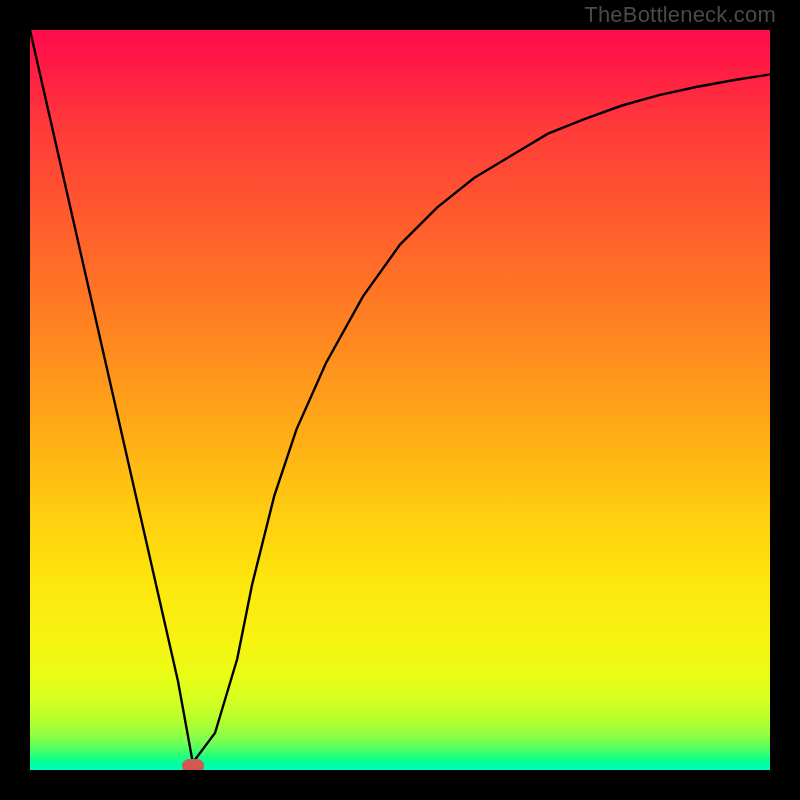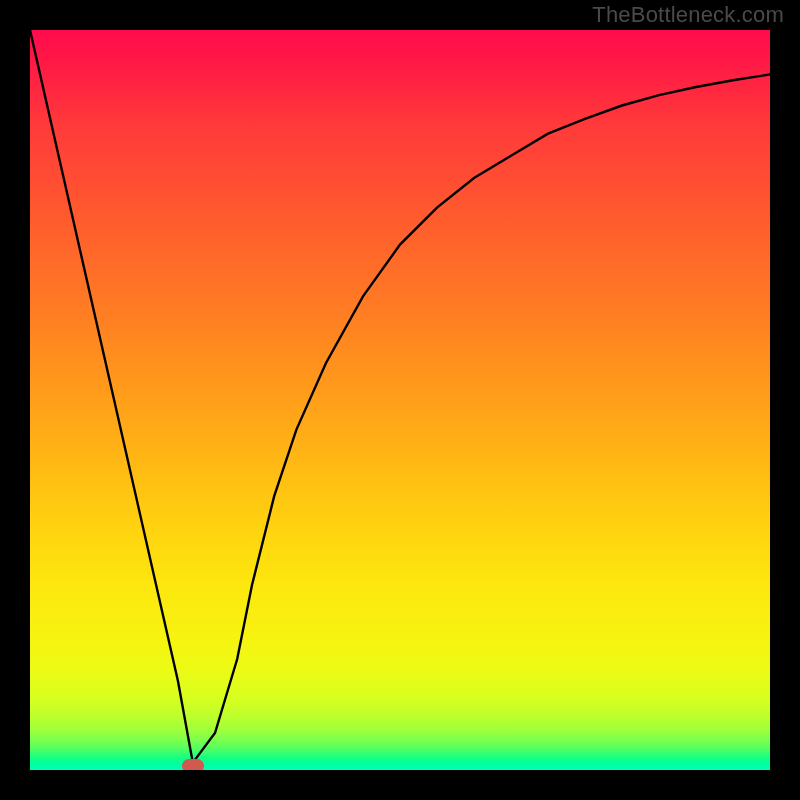--- a/index.html
+++ b/index.html
@@ -13,21 +13,21 @@
   }
   .frame {
     position: relative;
     width: 800px;
     height: 800px;
     background: #000;
   }
   .watermark {
     position: absolute;
     top: 2px;
-    right: 16px;
+    right: 24px;
     color: #4a4a4a;
     font-size: 22px;
     font-weight: 500;
     letter-spacing: 0.2px;
     z-index: 3;
   }
   .plot-area {
     position: absolute;
     left: 30px;
     top: 30px;

